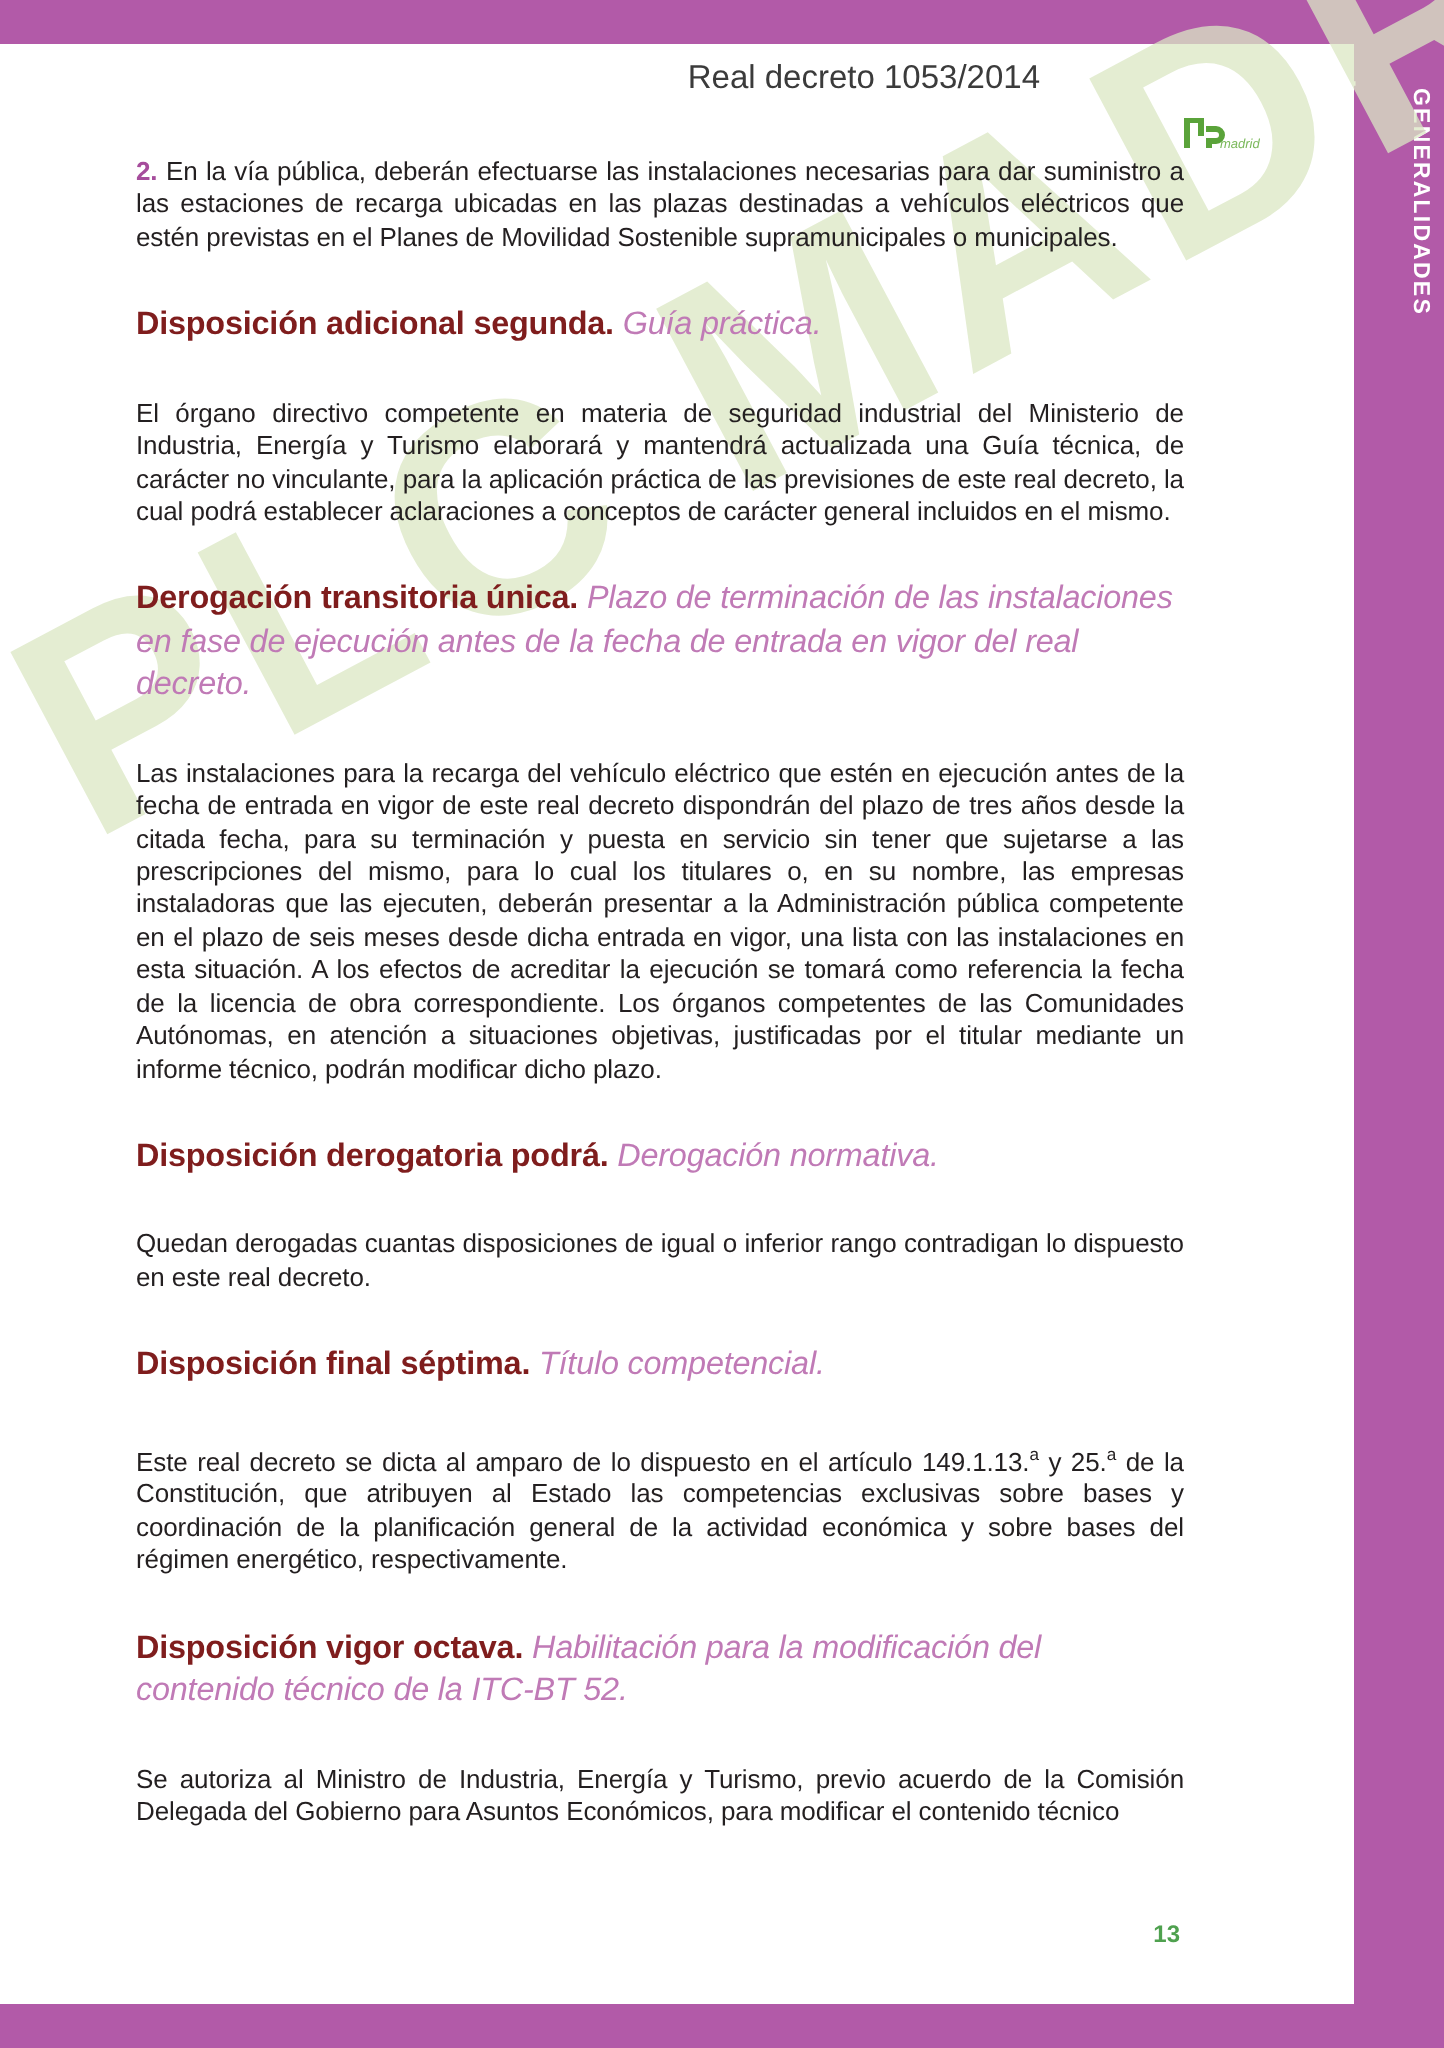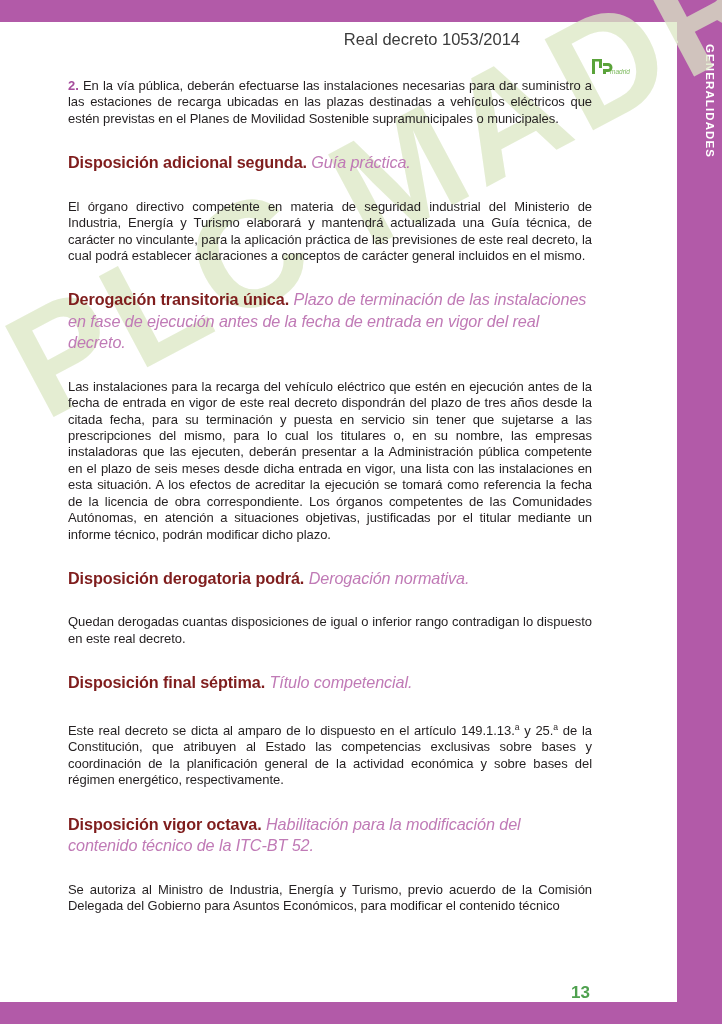--- a/index.html
+++ b/index.html
@@ -167,23 +167,22 @@
   sup { font-size: 0.66em; vertical-align: super; }
 
   
   .page-num {
     position: absolute;
     left: 520px; top: 960px;
     width: 70px;
     text-align: right;
     color: #4fa council;
     color: #4fa14f;
-    font-size: 17px;
-    font-weight: bold;
-    margin-top: 23px;
+    font-size: 12px;
+    font-weight: bold;
   }
 </style>
 </head>
 <body>
 
 <div class="page">
 
   <div class="top-band"></div>
   <div class="right-band"></div>
   <div class="bottom-band"></div>

